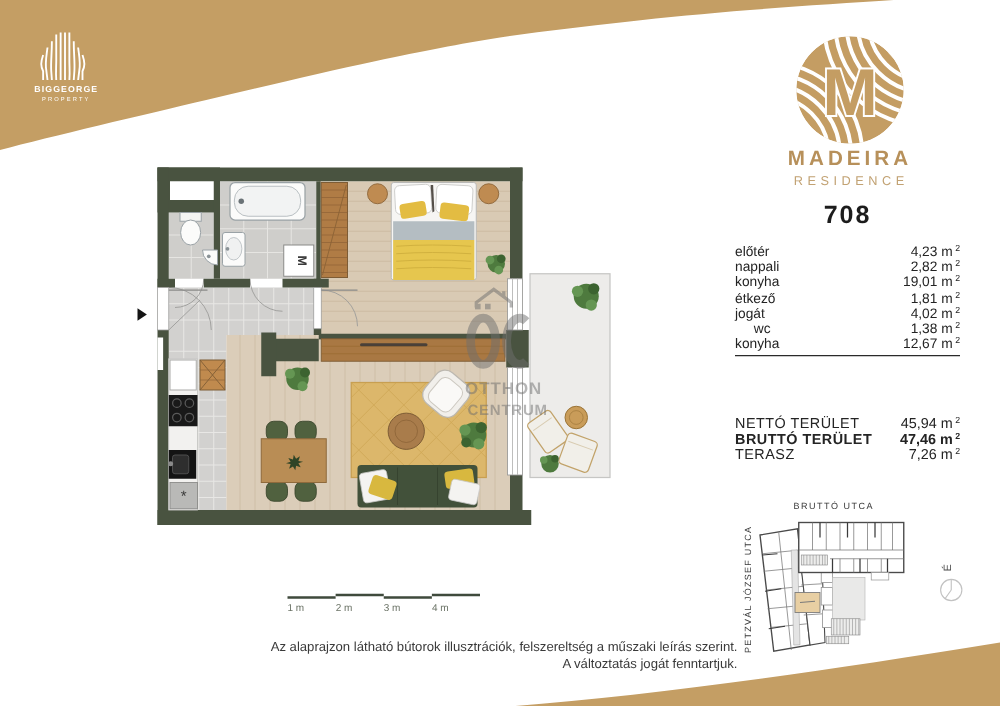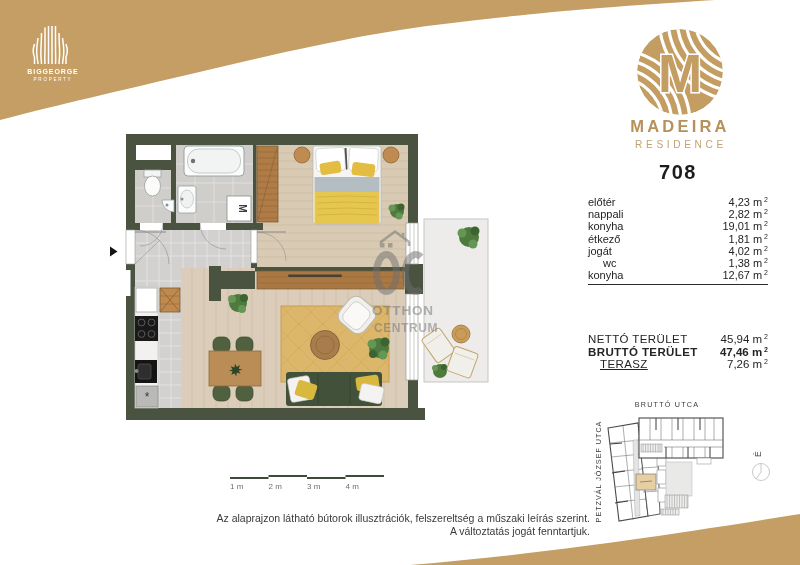--- a/index.html
+++ b/index.html
@@ -80,21 +80,21 @@
 </div>
 
 <div class="abs" style="left:588px;top:284px;width:180px;height:1px;background:#2a2a2a;"></div>
 
 <div class="abs" style="left:588px;top:293px;width:180px;font-size:11.5px;color:#242424;margin-top:40px;">
   <div style="position:relative;height:40px;">
     <div class="abs" style="top:0;left:0;letter-spacing:0.4px;">NETTÓ TERÜLET</div>
       <div class="abs" style="top:0;right:0">45,94 m<span style="font-size:7px;vertical-align:4px;"> 2</span></div>
     <div class="abs" style="top:12.5px;left:0;font-weight:bold;letter-spacing:0.4px;">BRUTTÓ TERÜLET</div>
       <div class="abs" style="top:12.5px;right:0;font-weight:bold;">47,46 m<span style="font-size:7px;vertical-align:4px;"> 2</span></div>
-    <div class="abs" style="top:25px;left:12px;letter-spacing:0.4px;text-decoration:underline;">TERASZ</div>
+    <div class="abs" style="top:25px;left:0;letter-spacing:0.4px;">TERASZ</div>
       <div class="abs" style="top:25px;right:0">7,26 m<span style="font-size:7px;vertical-align:4px;"> 2</span></div>
   </div>
 </div>
 
 <svg class="abs" style="left:100px;top:125px" width="400" height="305" viewBox="100 125 400 305">
 
   <g>
     <rect x="424" y="219" width="64" height="163" fill="#edecea" stroke="#c6c6c4" stroke-width="1"></rect>
   </g>
 

